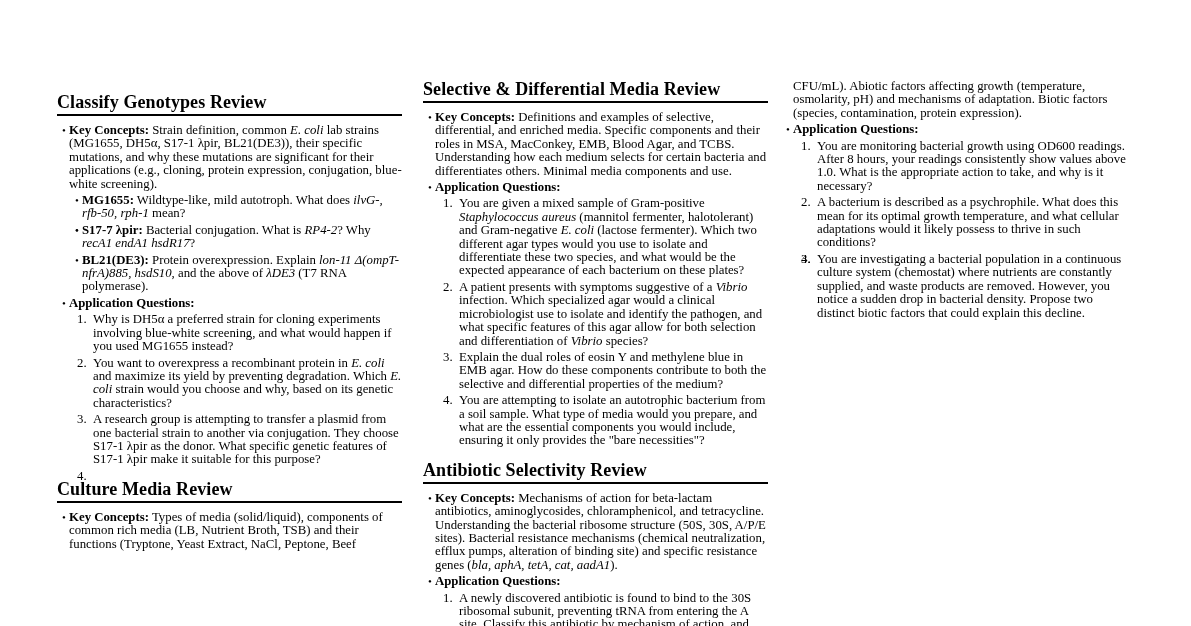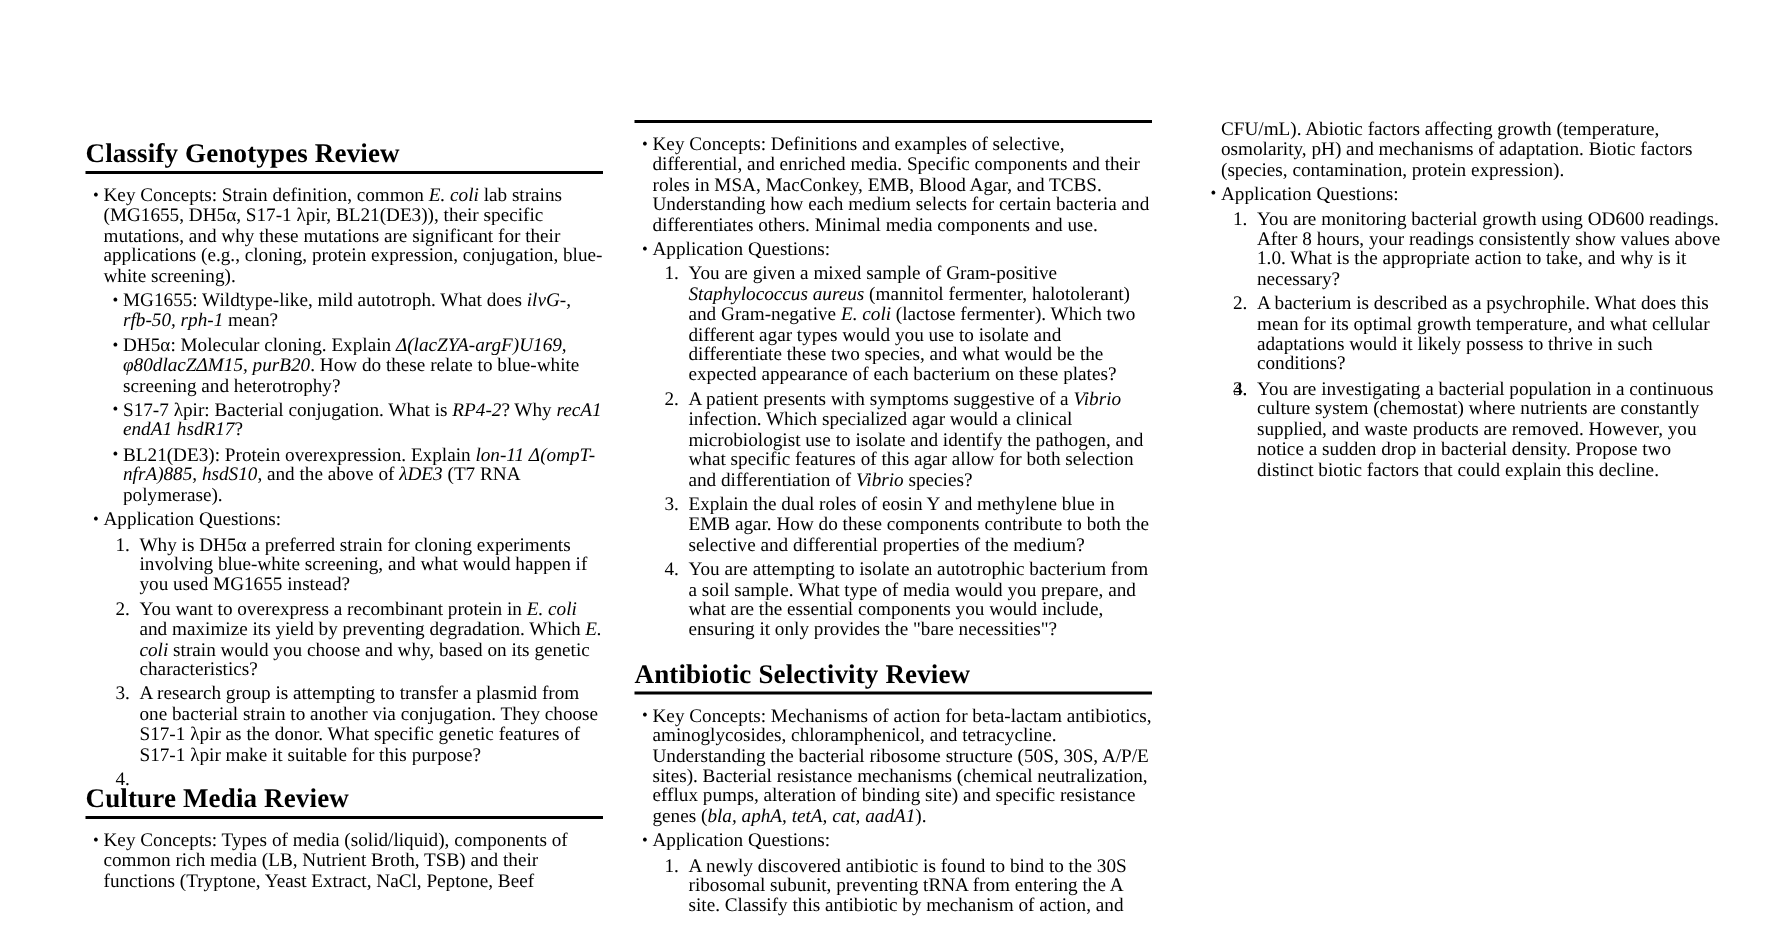--- a/index.html
+++ b/index.html
@@ -17,21 +17,21 @@
     background: #ffffff;
     overflow: hidden;
   }
   .col {
     position: absolute;
     top: 80px;
     width: 345px;
   }
   #col1 { left: 57px; }
   #col2 { left: 423px; }
-  #col3 { left: 802px; }
+  #col3 { left: 781px; }
 
   .h2 {
     font-size: 18px;
     font-weight: 700;
     line-height: 19px;
     margin: 13px 0 2px 0;
     letter-spacing: 0.1px;
   }
   .flush > .h2:first-child { margin-top: 0; }
   .rule {
@@ -51,45 +51,46 @@
   .li.lvl2 { padding-left: 25px; }
   .li.num  { padding-left: 36px; }
   .para.cont { padding-left: 12px; margin-bottom: 3px; }
   .marker {
     position: absolute;
     top: 0;
   }
   .li.lvl1 > .marker { left: 5px;  font-size: 11px; }
   .li.lvl2 > .marker { left: 18px; font-size: 11px; }
   .li.num  > .marker { left: 20px; font-size: 12.8px; }
-  .seg-b { font-weight: 400; }
+  .seg-b { font-weight: 700; }
   .seg-i { font-style: italic; }
 </style>
 </head>
 <body>
 
 <div class="page">
   <div class="col" id="col1">
       <div class="h2">Classify Genotypes Review</div>
       <div class="rule"></div>
       <div class="li lvl1"><span class="marker">•</span><span class="li-body"><span class="seg-b">Key Concepts:</span><span class="seg-r"> Strain definition, common </span><span class="seg-i">E. coli</span><span class="seg-r"> lab strains (MG1655, DH5α, S17-1 λpir, BL21(DE3)), their specific mutations, and why these mutations are significant for their applications (e.g., cloning, protein expression, conjugation, blue-white screening).</span></span></div>
       <div class="li lvl2"><span class="marker">•</span><span class="li-body"><span class="seg-b">MG1655:</span><span class="seg-r"> Wildtype-like, mild autotroph. What does </span><span class="seg-i">ilvG-, rfb-50, rph-1</span><span class="seg-r"> mean?</span></span></div>
-      <div class="li lvl2"><span class="marker">•</span><span class="li-body"><span class="seg-b">DH5α:</span><span class="seg-r"> Molecular cloning. Explain </span><span class="seg-i">Δ(lacZYA-argF)U169, φ80dlacZΔM15, purB20</span><span class="seg-r">. How do these relate to blue-white screening and heterotrophy?</span></span></div>
+      <div class="li lvl2"><span class="marker">•</span></div>
       <div class="li lvl2"><span class="marker">•</span><span class="li-body"><span class="seg-b">S17-7 λpir:</span><span class="seg-r"> Bacterial conjugation. What is </span><span class="seg-i">RP4-2</span><span class="seg-r">? Why </span><span class="seg-i">recA1 endA1 hsdR17</span><span class="seg-r">?</span></span></div>
       <div class="li lvl2"><span class="marker">•</span><span class="li-body"><span class="seg-b">BL21(DE3):</span><span class="seg-r"> Protein overexpression. Explain </span><span class="seg-i">lon-11 Δ(ompT-nfrA)885, hsdS10</span><span class="seg-r">, and the above of </span><span class="seg-i">λDE3</span><span class="seg-r"> (T7 RNA polymerase).</span></span></div>
       <div class="li lvl1"><span class="marker">•</span><span class="li-body"><span class="seg-b">Application Questions:</span></span></div>
       <div class="li num"><span class="marker">1.</span><span class="li-body"><span class="seg-r">Why is DH5α a preferred strain for cloning experiments involving blue-white screening, and what would happen if you used MG1655 instead?</span></span></div>
       <div class="li num"><span class="marker">2.</span><span class="li-body"><span class="seg-r">You want to overexpress a recombinant protein in </span><span class="seg-i">E. coli</span><span class="seg-r"> and maximize its yield by preventing degradation. Which </span><span class="seg-i">E. coli</span><span class="seg-r"> strain would you choose and why, based on its genetic characteristics?</span></span></div>
       <div class="li num"><span class="marker">3.</span><span class="li-body"><span class="seg-r">A research group is attempting to transfer a plasmid from one bacterial strain to another via conjugation. They choose S17-1 λpir as the donor. What specific genetic features of S17-1 λpir make it suitable for this purpose?</span></span></div>
       <div class="li num"><span class="marker">4.</span></div>
       <div class="h2">Culture Media Review</div>
       <div class="rule"></div>
       <div class="li lvl1"><span class="marker">•</span><span class="li-body"><span class="seg-b">Key Concepts:</span><span class="seg-r"> Types of media (solid/liquid), components of common rich media (LB, Nutrient Broth, TSB) and their functions (Tryptone, Yeast Extract, NaCl, Peptone, Beef</span></span></div>
     </div>
   <div class="col flush" id="col2">
+      <div class="h2">Selective &amp; Differential Media Review</div>
       <div class="rule"></div>
       <div class="li lvl1"><span class="marker">•</span><span class="li-body"><span class="seg-b">Key Concepts:</span><span class="seg-r"> Definitions and examples of selective, differential, and enriched media. Specific components and their roles in MSA, MacConkey, EMB, Blood Agar, and TCBS. Understanding how each medium selects for certain bacteria and differentiates others. Minimal media components and use.</span></span></div>
       <div class="li lvl1"><span class="marker">•</span><span class="li-body"><span class="seg-b">Application Questions:</span></span></div>
       <div class="li num"><span class="marker">1.</span><span class="li-body"><span class="seg-r">You are given a mixed sample of Gram-positive </span><span class="seg-i">Staphylococcus aureus</span><span class="seg-r"> (mannitol fermenter, halotolerant) and Gram-negative </span><span class="seg-i">E. coli</span><span class="seg-r"> (lactose fermenter). Which two different agar types would you use to isolate and differentiate these two species, and what would be the expected appearance of each bacterium on these plates?</span></span></div>
       <div class="li num"><span class="marker">2.</span><span class="li-body"><span class="seg-r">A patient presents with symptoms suggestive of a </span><span class="seg-i">Vibrio</span><span class="seg-r"> infection. Which specialized agar would a clinical microbiologist use to isolate and identify the pathogen, and what specific features of this agar allow for both selection and differentiation of </span><span class="seg-i">Vibrio</span><span class="seg-r"> species?</span></span></div>
       <div class="li num"><span class="marker">3.</span><span class="li-body"><span class="seg-r">Explain the dual roles of eosin Y and methylene blue in EMB agar. How do these components contribute to both the selective and differential properties of the medium?</span></span></div>
       <div class="li num"><span class="marker">4.</span><span class="li-body"><span class="seg-r">You are attempting to isolate an autotrophic bacterium from a soil sample. What type of media would you prepare, and what are the essential components you would include, ensuring it only provides the "bare necessities"?</span></span></div>
       <div class="h2">Antibiotic Selectivity Review</div>
       <div class="rule"></div>
       <div class="li lvl1"><span class="marker">•</span><span class="li-body"><span class="seg-b">Key Concepts:</span><span class="seg-r"> Mechanisms of action for beta-lactam antibiotics, aminoglycosides, chloramphenicol, and tetracycline. Understanding the bacterial ribosome structure (50S, 30S, A/P/E sites). Bacterial resistance mechanisms (chemical neutralization, efflux pumps, alteration of binding site) and specific resistance genes (</span><span class="seg-i">bla, aphA, tetA, cat, aadA1</span><span class="seg-r">).</span></span></div>

